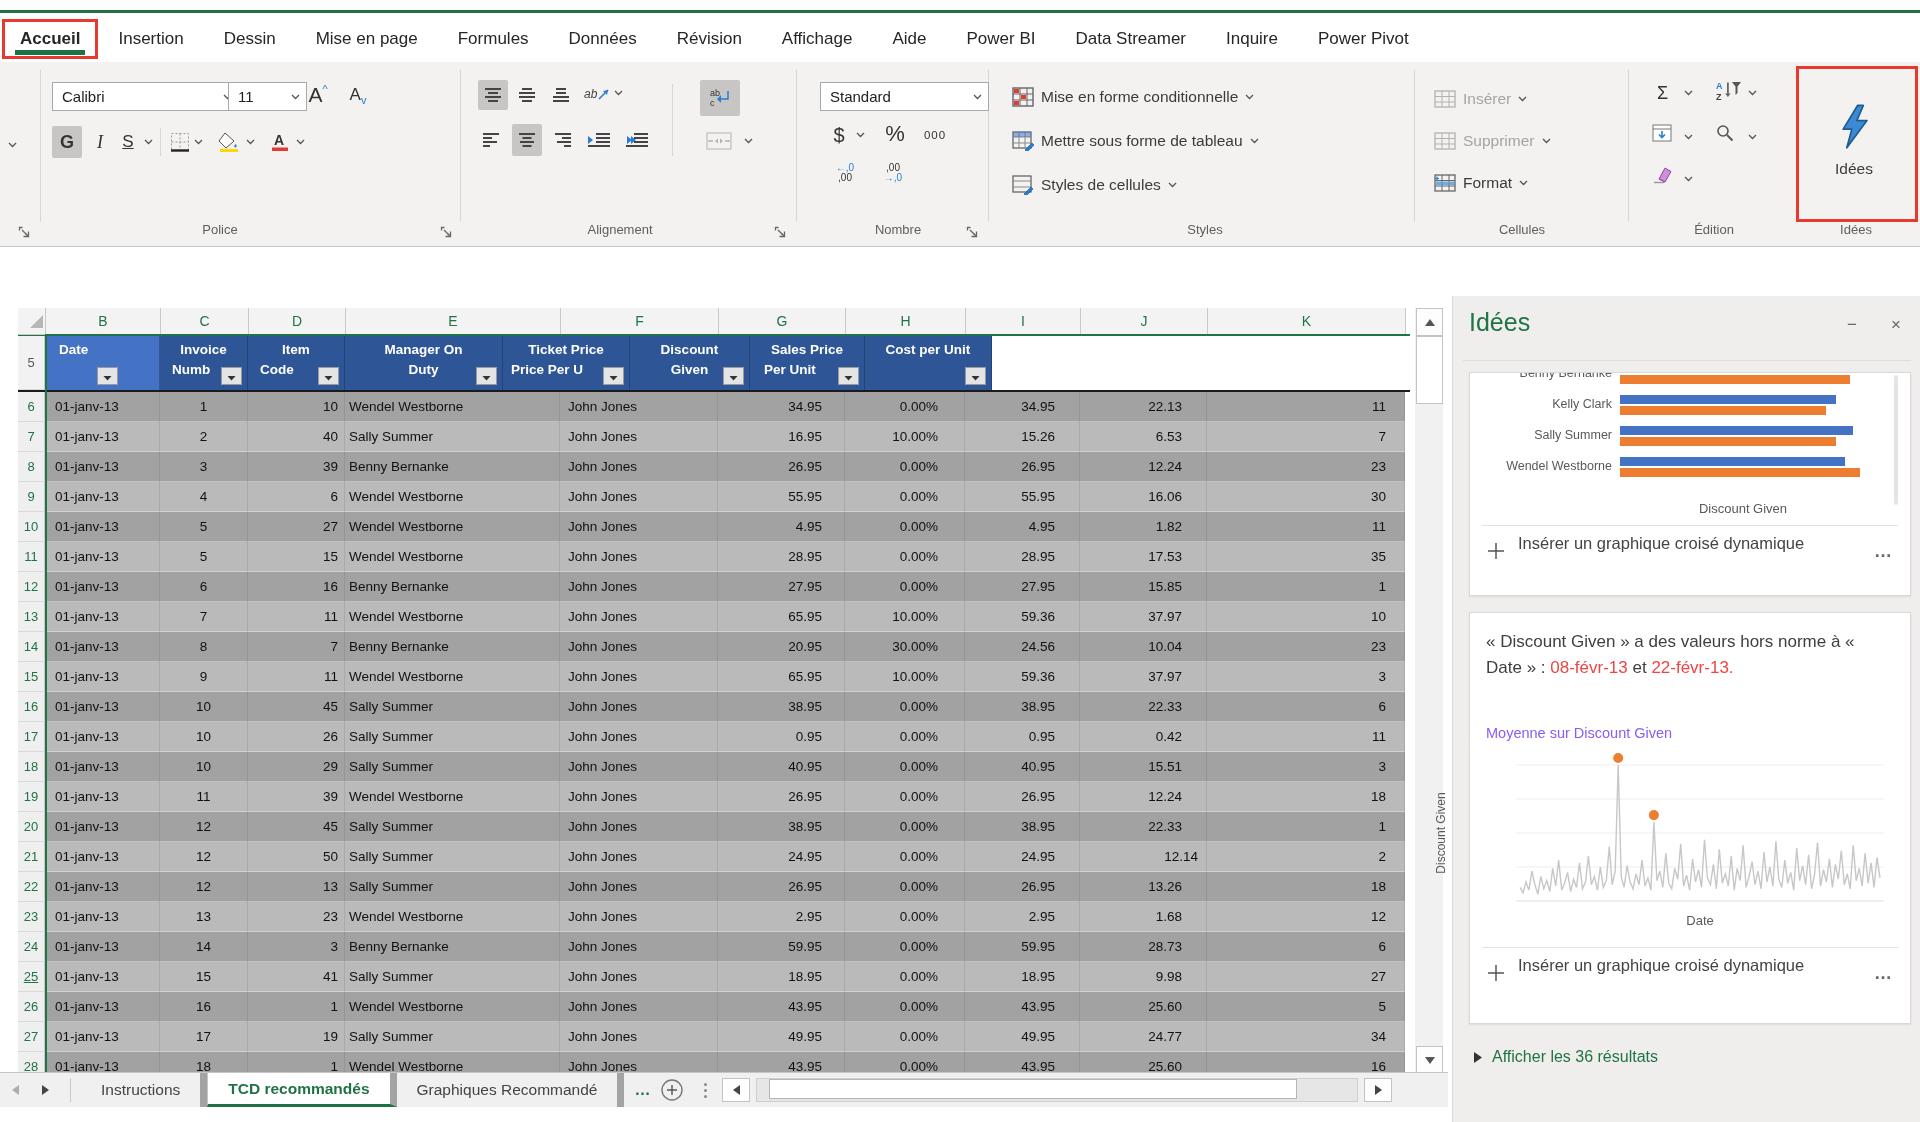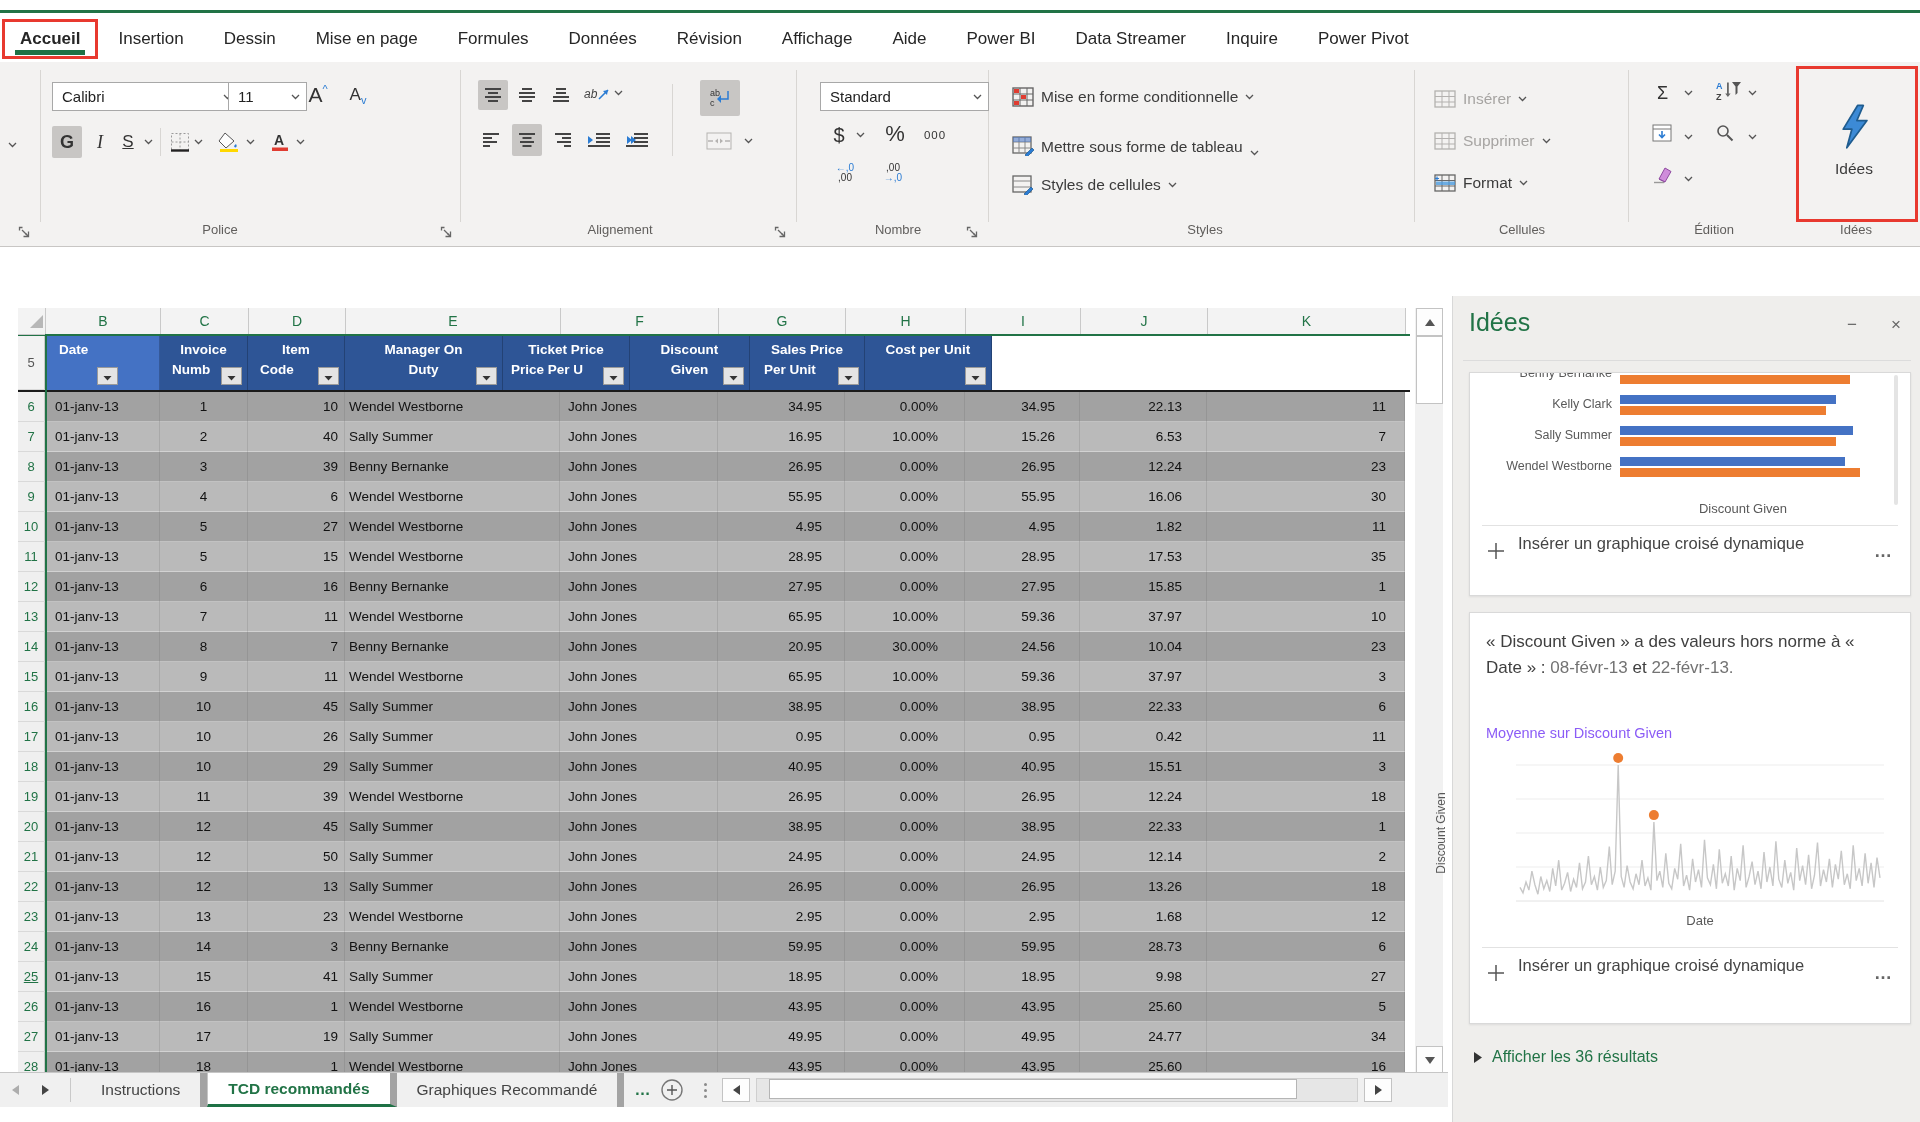--- a/index.html
+++ b/index.html
@@ -59,21 +59,21 @@
   .pctrl{position:absolute;font-size:17px;color:#666;width:26px;height:26px;display:flex;align-items:center;justify-content:center}
   .card{position:absolute;left:16px;width:440px;background:#fff;border:1px solid #d9d9d9;box-shadow:0 1px 2px rgba(0,0,0,.08)}
   .carddiv{position:absolute;left:12px;right:12px;height:1px;background:#e2e2e2}
   .inslbl{position:absolute;font-size:16.5px;color:#444;line-height:1.25}
   .moredots{position:absolute;font-size:18px;font-weight:bold;color:#666;letter-spacing:2px}
   .plusic{position:absolute}
   .cat{position:absolute;font-size:12.5px;color:#595959;text-align:right;width:134px;white-space:nowrap}
   .bar{position:absolute;height:9px}
   .axttl{position:absolute;font-size:13px;color:#595959;text-align:center}
   .insight{position:absolute;font-size:17px;color:#404040;line-height:1.5}
-  .odate{color:#737373}
+  .odate{color:#ef4444}
   .subt{position:absolute;font-size:14.5px;color:#8b5cf6}
   #footerlink{position:absolute;left:20px;top:752px;display:flex;align-items:center;gap:10px;font-size:16px;color:#217346}
 </style>
 </head>
 <body>
 
 <div id="stage">
   <div id="topline" class="abs"></div>
   <div id="tabs" class="abs">
       <div class="tab active annotated">Accueil<span class="tuline"></span></div>
@@ -363,21 +363,21 @@
               <rect x="2" y="14" width="5" height="4" fill="#e03c31"></rect>
             </svg>
           </span>
           <span class="rlbl">Mise en forme conditionnelle</span>
           <span class="ric">
             <svg width="9" height="6" viewBox="0 0 9 6">
               <path d="M1 1l3.5 3.5L8 1" fill="none" stroke="#555" stroke-width="1.3"></path>
             </svg>
           </span>
         </div>
-        <div class="stylerow" style="left: 1012px; top: 64px; height: 30px; align-items: flex-end;">
+        <div class="stylerow" style="left: 1012px; top: 64px; height: 30px;">
           <span class="ric">
             <svg width="22" height="20">
               <rect x="1" y="1" width="18" height="16" fill="none" stroke="#666" stroke-width="1.3"></rect>
               <path d="M7 1v16M13 1v16M1 6h18M1 12h18" stroke="#888"></path>
               <rect x="1" y="1" width="18" height="5" fill="#4472C4" opacity=".55"></rect>
               <path d="M13 19l7-7 2 2-7 7z" fill="#2b7cd3" stroke="#1f5c8f" stroke-width=".7"></path>
             </svg>
           </span>
           <span class="rlbl">Mettre sous forme de tableau</span>
           <span class="ric">
@@ -816,21 +816,21 @@
         <div class="grow light">
           <div class="rnum" style="color: rgb(33, 115, 70);">21</div>
           <div class="gcell" style="width: 115px; flex: 0 0 115px; justify-content: flex-start; padding-left: 10px;">01-janv-13</div>
           <div class="gcell" style="width: 88px; flex: 0 0 88px; justify-content: center;">12</div>
           <div class="gcell" style="width: 97px; flex: 0 0 97px; justify-content: flex-end; padding-right: 6px;">50</div>
           <div class="gcell" style="width: 215px; flex: 0 0 215px; justify-content: flex-start; padding-left: 4px;">Sally Summer</div>
           <div class="gcell" style="width: 158px; flex: 0 0 158px; justify-content: flex-start; padding-left: 8px;">John Jones</div>
           <div class="gcell" style="width: 127px; flex: 0 0 127px; justify-content: flex-end; padding-right: 22px;">24.95</div>
           <div class="gcell" style="width: 120px; flex: 0 0 120px; justify-content: flex-end; padding-right: 26px;">0.00%</div>
           <div class="gcell" style="width: 115px; flex: 0 0 115px; justify-content: flex-end; padding-right: 24px;">24.95</div>
-          <div class="gcell" style="width: 127px; flex: 0 0 127px; justify-content: flex-end; padding-right: 24px;">12.14</div>
+          <div class="gcell" style="width: 127px; flex: 0 0 127px; justify-content: flex-end; padding-right: 8px;">12.14</div>
           <div class="gcell" style="width: 198px; flex: 0 0 198px; justify-content: flex-end; padding-right: 18px;">2</div>
         </div>
         <div class="grow dark">
           <div class="rnum" style="color: rgb(33, 115, 70);">22</div>
           <div class="gcell" style="width: 115px; flex: 0 0 115px; justify-content: flex-start; padding-left: 10px;">01-janv-13</div>
           <div class="gcell" style="width: 88px; flex: 0 0 88px; justify-content: center;">12</div>
           <div class="gcell" style="width: 97px; flex: 0 0 97px; justify-content: flex-end; padding-right: 6px;">13</div>
           <div class="gcell" style="width: 215px; flex: 0 0 215px; justify-content: flex-start; padding-left: 4px;">Sally Summer</div>
           <div class="gcell" style="width: 158px; flex: 0 0 158px; justify-content: flex-start; padding-left: 8px;">John Jones</div>
           <div class="gcell" style="width: 127px; flex: 0 0 127px; justify-content: flex-end; padding-right: 22px;">26.95</div>

